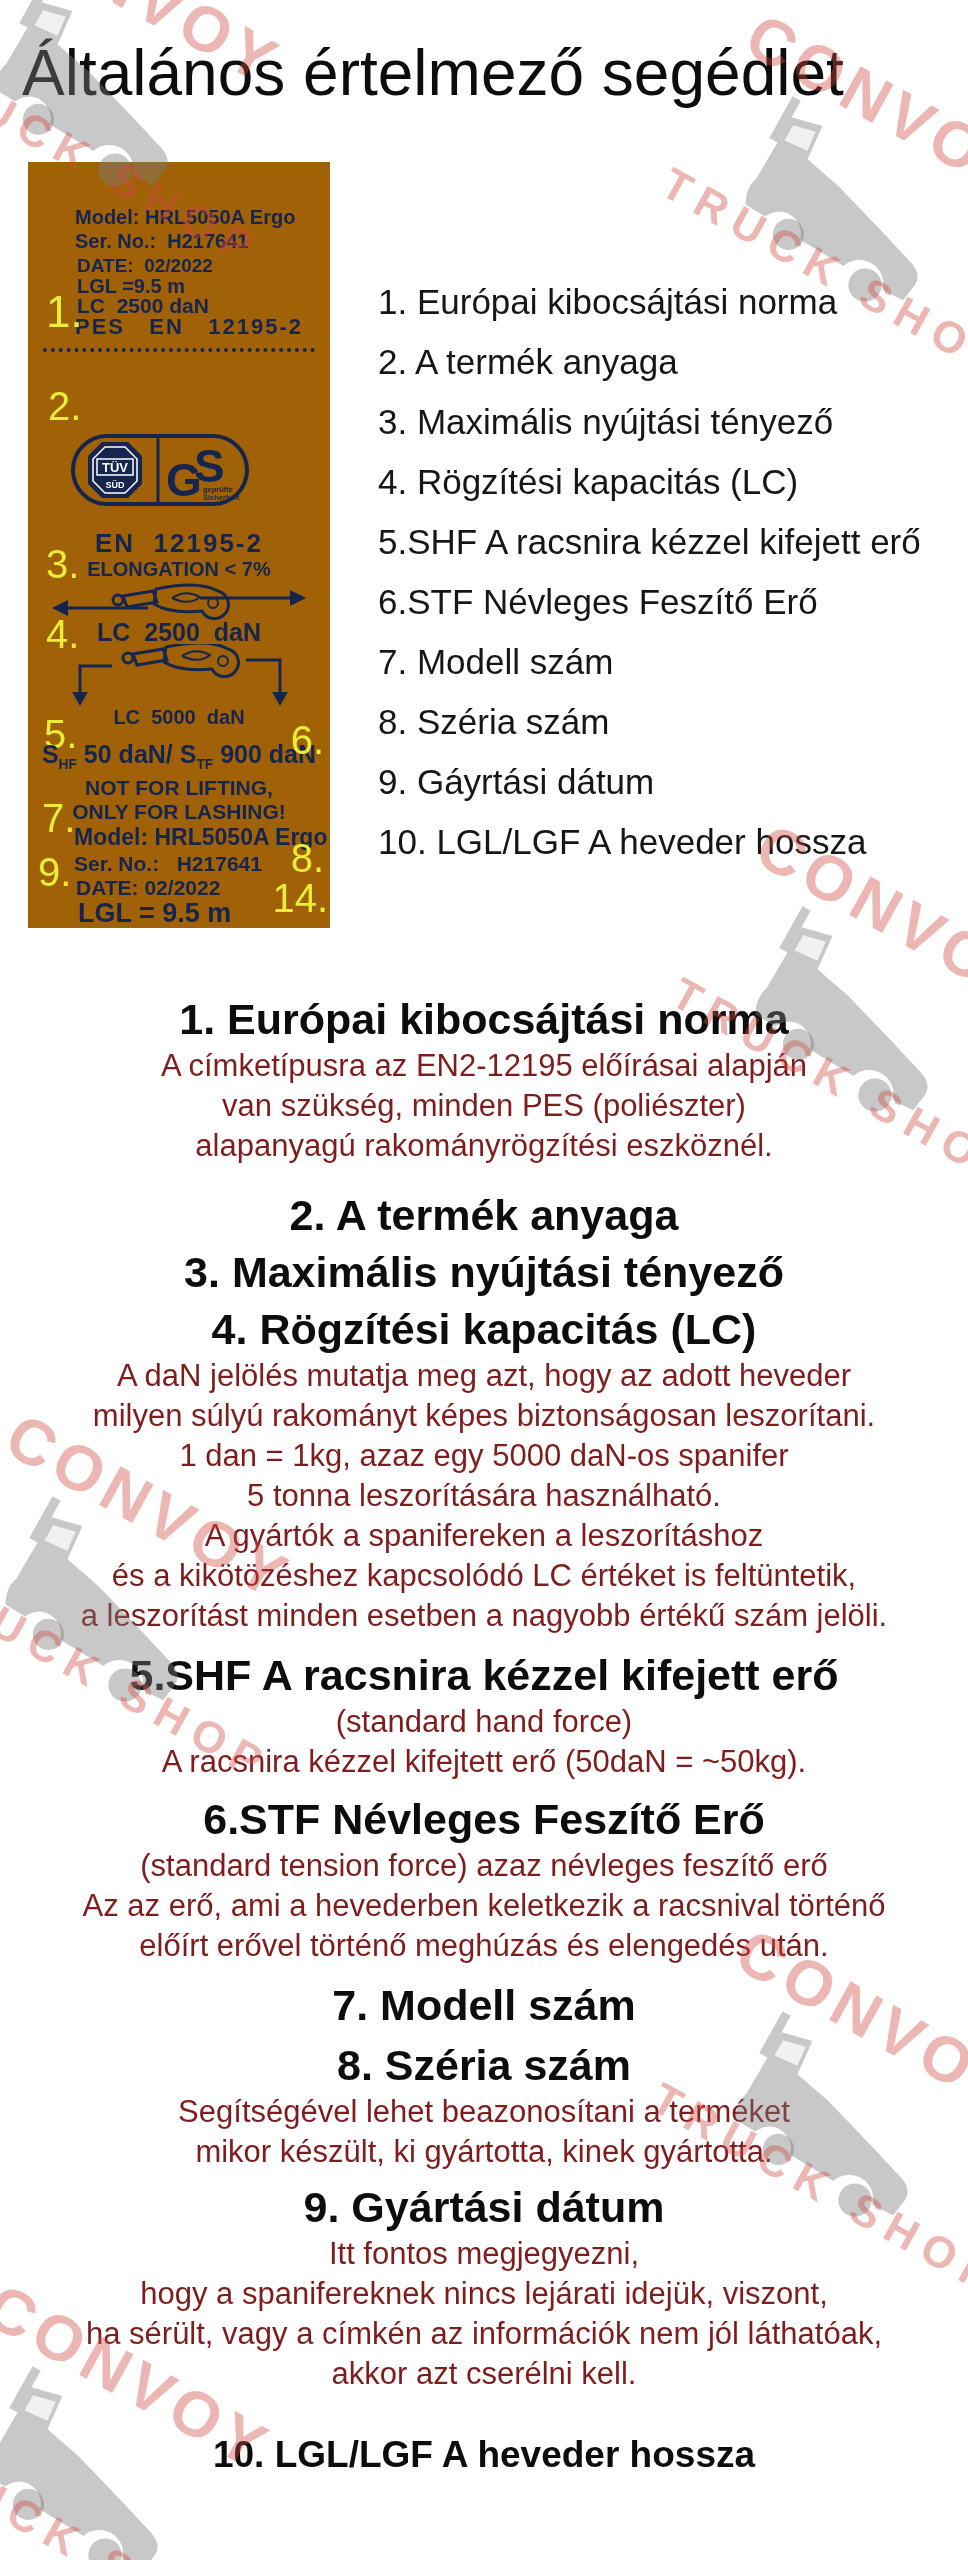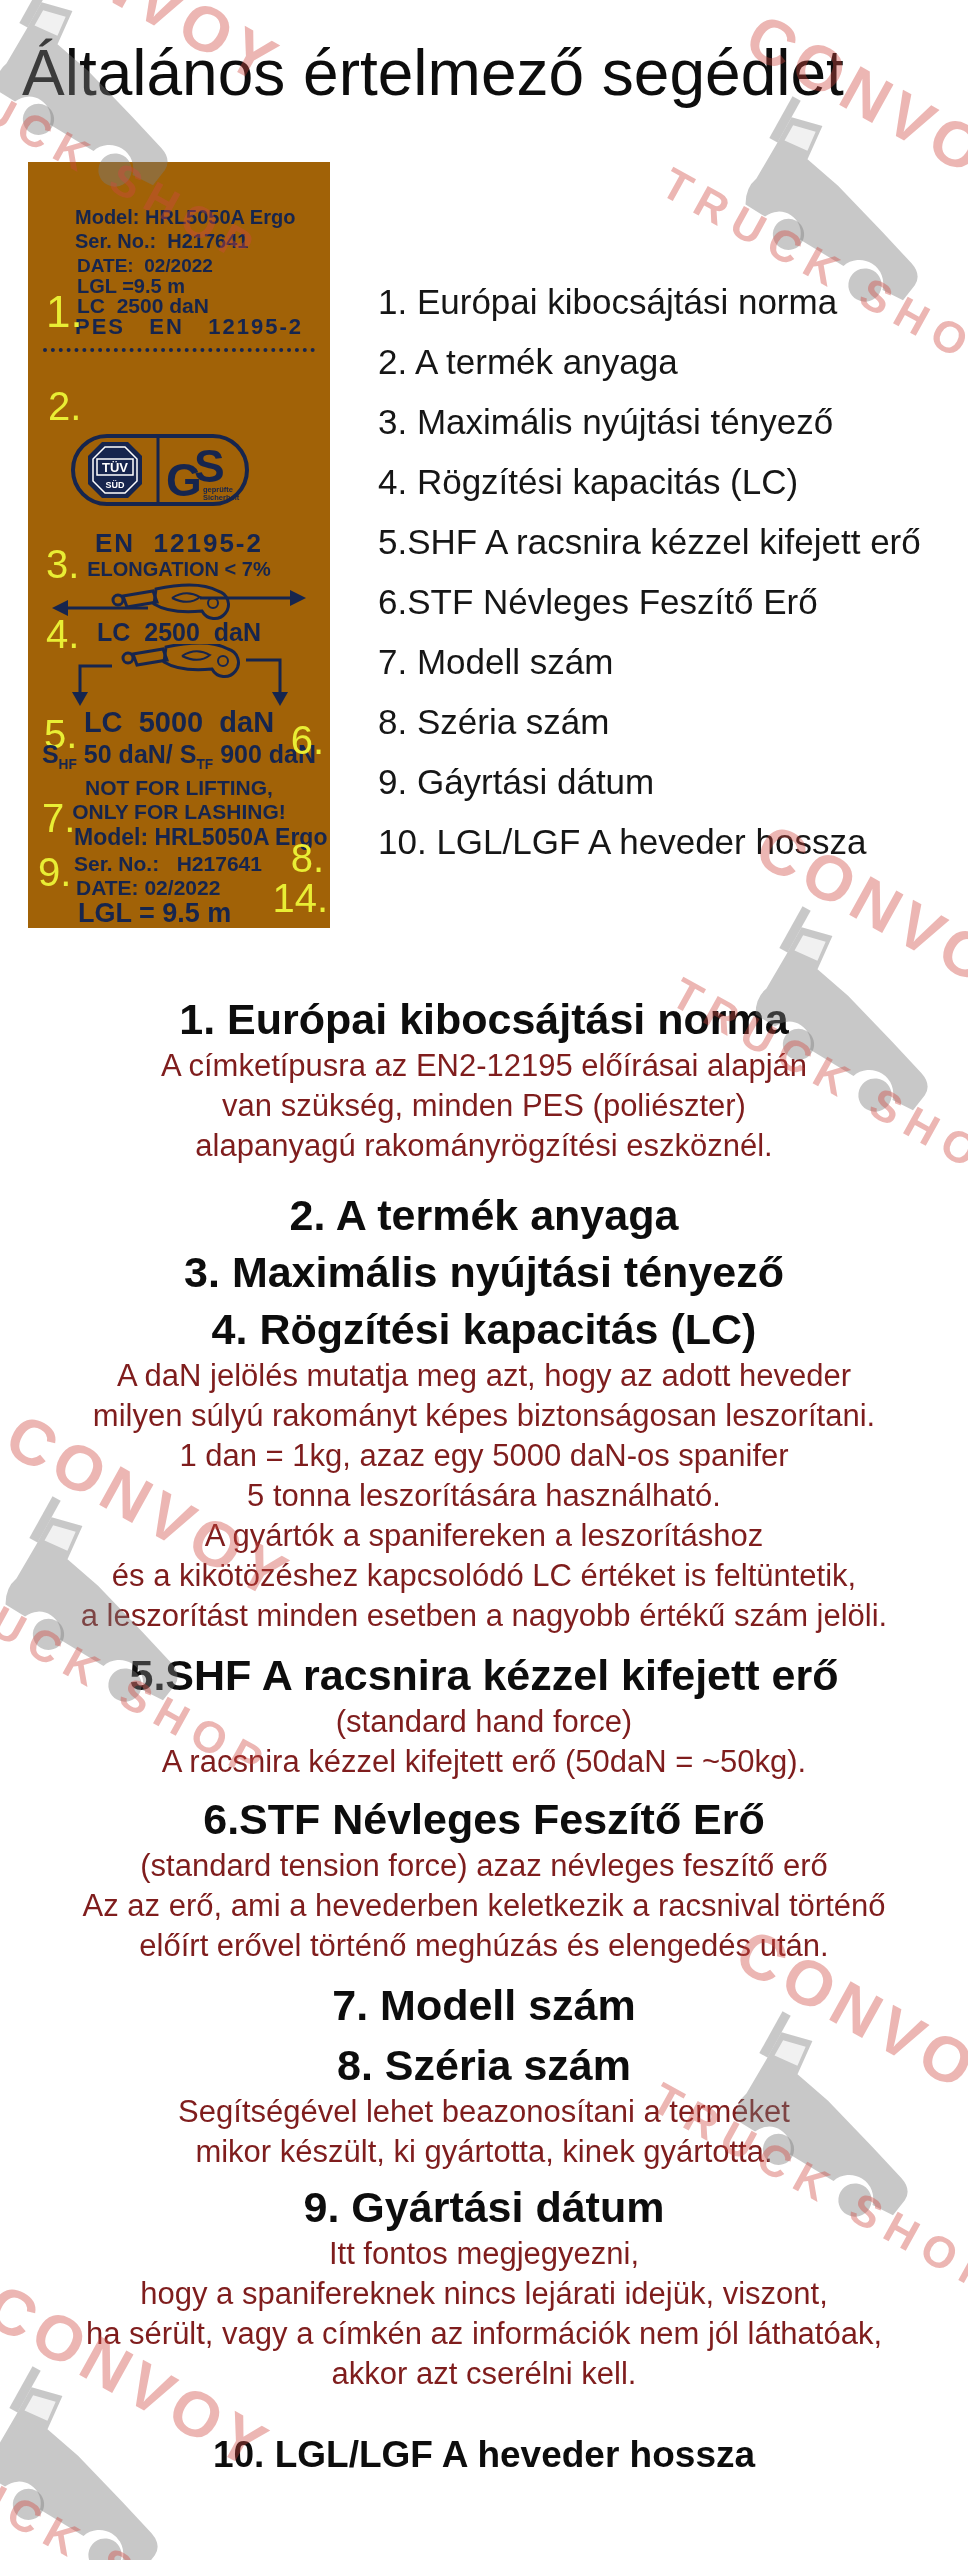--- a/index.html
+++ b/index.html
@@ -111,21 +111,21 @@
       <path d="M116 3 q42 -9 62 2 a14 14 0 1 1 -16 20 q-32 3 -48 -7 z"></path>
       <path d="M132 12 q14 -9 28 -1 q-11 9 -28 1" stroke-width="2"></path>
       <circle cx="173" cy="17" r="5" stroke-width="2"></circle>
       <polyline points="62,22 30,22 30,48"></polyline>
       <polyline points="196,16 230,16 230,48"></polyline>
     </g>
     <polygon points="22,48 38,48 30,62" fill="#16254e"></polygon>
     <polygon points="222,48 238,48 230,62" fill="#16254e"></polygon>
   </svg>
 
-  <div class="lbl cent" style="top:544px;font-size:29px;">LC  5000  daN</div>
+  <div class="lbl cent" style="top:544px;font-size:20px;">LC  5000  daN</div>
 
   <div class="marker" style="left:16px;top:552px;">5.</div>
   <div class="lbl cent" style="top:578px;font-size:25px;"><span>S</span><sub class="shf">HF</sub><span> 50 daN/ </span><span>S</span><sub class="shf">TF</sub><span> 900 daN</span></div>
   <div class="marker" style="right:6px;top:558px;">6.</div>
 
   <div class="lbl cent" style="top:614px;font-size:21px;">NOT FOR LIFTING,</div>
   <div class="lbl cent" style="top:638px;font-size:21px;">ONLY FOR LASHING!</div>
 
   <div class="marker" style="left:14px;top:636px;">7.</div>
   <div class="lbl" style="left:46px;top:662px;font-size:23px;">Model: HRL5050A Ergo</div>

